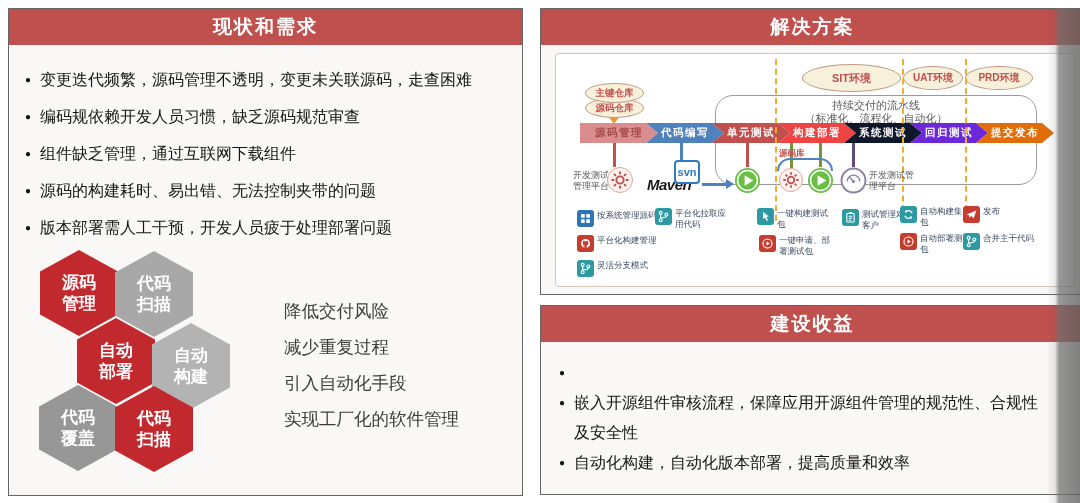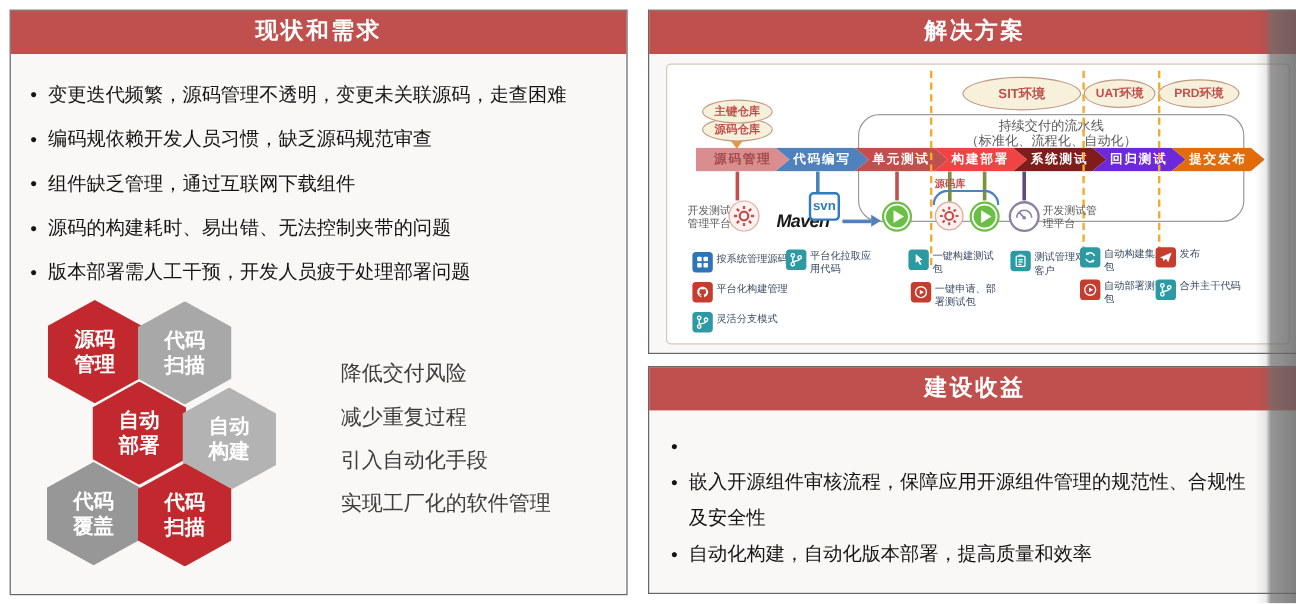--- a/index.html
+++ b/index.html
@@ -27,21 +27,21 @@
   .oval{position:absolute;background:#f7f0da;border:1px solid #bf9b85;border-radius:50%;
         display:flex;align-items:center;justify-content:center;color:#c0504d;font-weight:bold;z-index:3;}
   .note-box{position:absolute;left:159px;top:41px;width:322px;height:90px;border:1.3px solid #9a9a9a;
             border-radius:18px;z-index:1;text-align:center;color:#5a5a5a;font-size:11px;line-height:13px;padding-top:3px;box-sizing:border-box;}
   .dash-line{position:absolute;top:5px;height:162px;width:0;border-left:2px dashed #f2ab2d;z-index:4;}
   .stage{position:absolute;top:69px;height:20px;width:78px;z-index:3;display:flex;align-items:center;
          font-size:10.5px;font-weight:bold;color:#fff;letter-spacing:1.5px;
          clip-path:polygon(0 0,66px 0,78px 50%,66px 100%,0 100%,12px 50%);justify-content:center;}
   .stage.first{clip-path:polygon(0 0,66px 0,78px 50%,66px 100%,0 100%);}
   .p0{background:#d98d8e;color:#a34a4a;} .p1{background:#4f81bd;} .p2{background:#c0504d;}
-  .p3{background:#ef4444;} .p4{background:#7f1d1d;} .p5{background:#6d28d9;} .p6{background:#e36c0a;}
+  .p3{background:#ef4444;} .p4{background:#0f172a;} .p5{background:#6d28d9;} .p6{background:#e36c0a;}
   .vline{position:absolute;width:2.5px;z-index:2;}
   .gear-circle{position:absolute;background:#fdf1ee;border:1.5px solid #dfa79e;border-radius:50%;
                display:flex;align-items:center;justify-content:center;z-index:5;box-sizing:border-box;}
   .small-label{position:absolute;font-size:9px;line-height:11px;color:#555;z-index:5;}
   .feat{position:absolute;display:flex;gap:3px;z-index:5;}
   .feat-icon{width:17px;height:17px;border-radius:3px;flex:0 0 auto;display:flex;align-items:center;justify-content:center;}
   .feat-icon svg{width:13px;height:13px;}
   .feat-label{font-size:8.5px;line-height:10.5px;color:#3a4a63;width:53px;}
   .teal{background:#2d9aa3;} .redic{background:#c63d2f;} .blueic{background:#2e75b6;}
   

